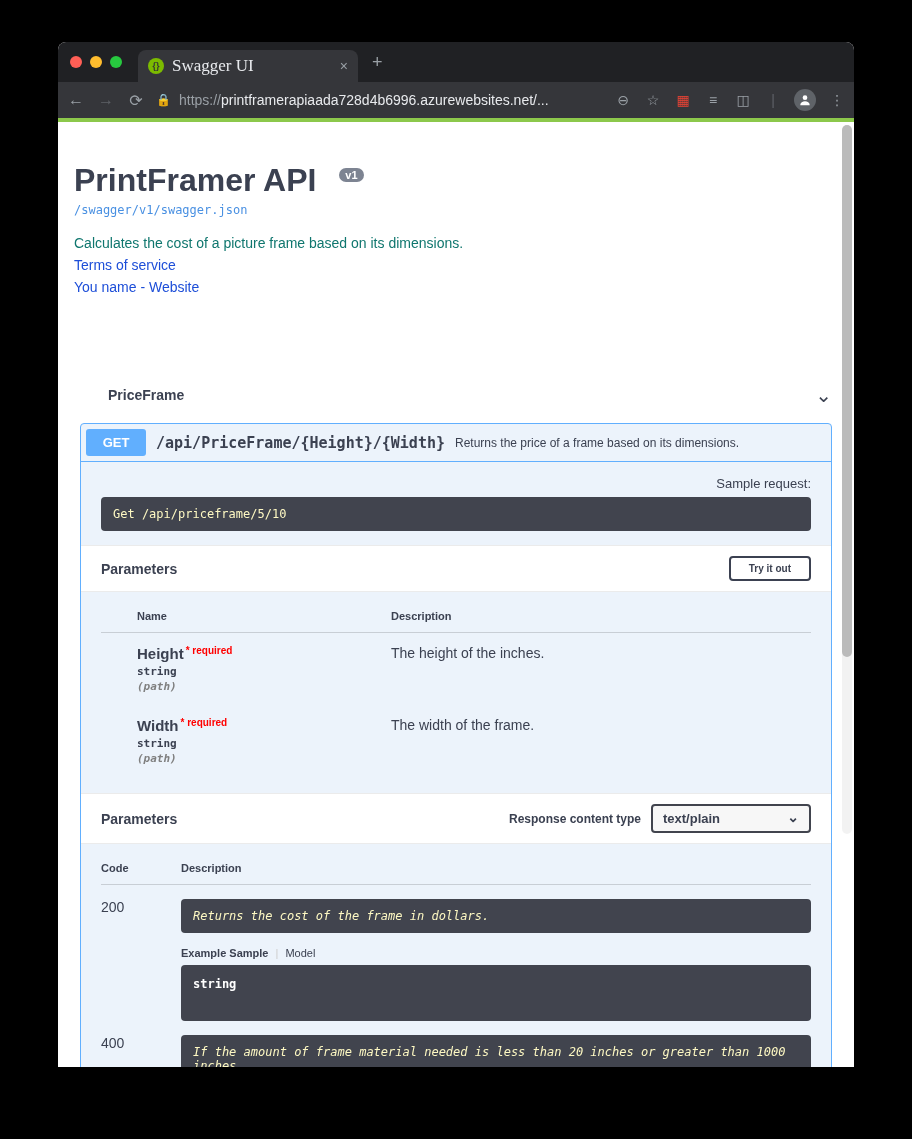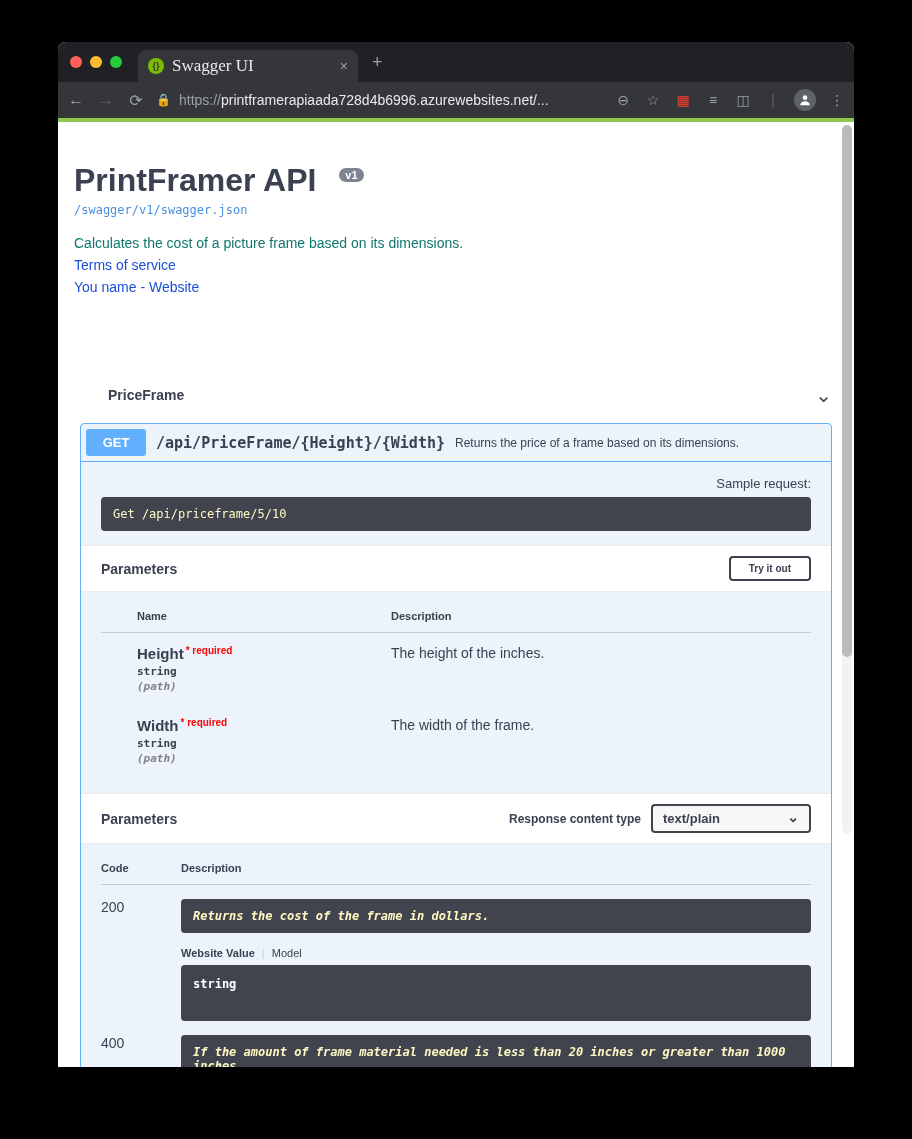--- a/index.html
+++ b/index.html
@@ -197,21 +197,21 @@
   min-width: 160px;
 }
 .select::after { content:"⌄"; position:absolute; right:10px; top:3px; font-size:14px; }
 .resp-table { padding: 8px 20px; }
 .resp-head { display:flex; border-bottom: 1px solid rgba(0,0,0,0.15); padding: 10px 0;}
 .rcode-col { width: 80px; font-size: 11px; font-weight:700; color:#3b4151;}
 .rdesc-col { font-size: 11px; font-weight:700; color:#3b4151;}
 .resp-row { display:flex; padding: 14px 0 0 0; }
 .rcode { width: 80px; color:#3b4151; font-size:14px;}
 .rdesc { flex:1; }
-.rdesc .code-dark { font-style: italic; font-weight:700; margin-bottom:14px;}
+.rdesc .code-dark { font-style: italic; font-weight:400; margin-bottom:14px;}
 .example-tabs { font-size:11px; color:#3b4151; margin-bottom:6px;}
 .example-tabs .active { font-weight:700; }
 .example-tabs .divider { color:#ccc; margin:0 4px;}
 .example-box { background:#41444e; color:#fff; font-family:monospace; font-size:12px; font-weight:600; padding:12px; border-radius:4px; min-height:56px;}
 </style>
 </head>
 <body>
 
 <div class="browser-window">
 
@@ -337,21 +337,21 @@
             <div class="resp-head">
               <div class="rcode-col">Code</div>
               <div class="rdesc-col">Description</div>
             </div>
 
             <div class="resp-row">
               <div class="rcode">200</div>
               <div class="rdesc">
                 <div class="code-dark">Returns the cost of the frame in dollars.</div>
                 <div class="example-tabs">
-                  <span class="active">Website Value</span>
+                  <span class="active">Example Sample</span>
                   <span class="divider">|</span>
                   <span>Model</span>
                 </div>
                 <div class="example-box">string</div>
               </div>
             </div>
 
             <div class="resp-row">
               <div class="rcode">400</div>
               <div class="rdesc">

